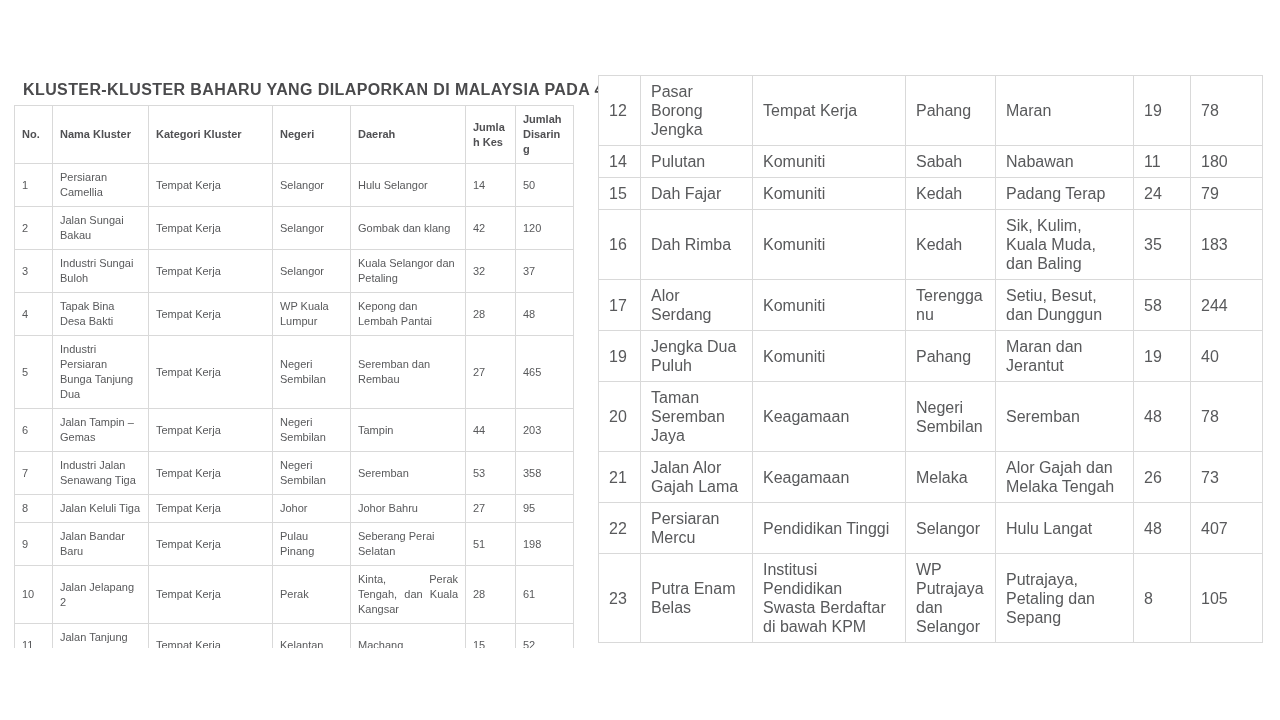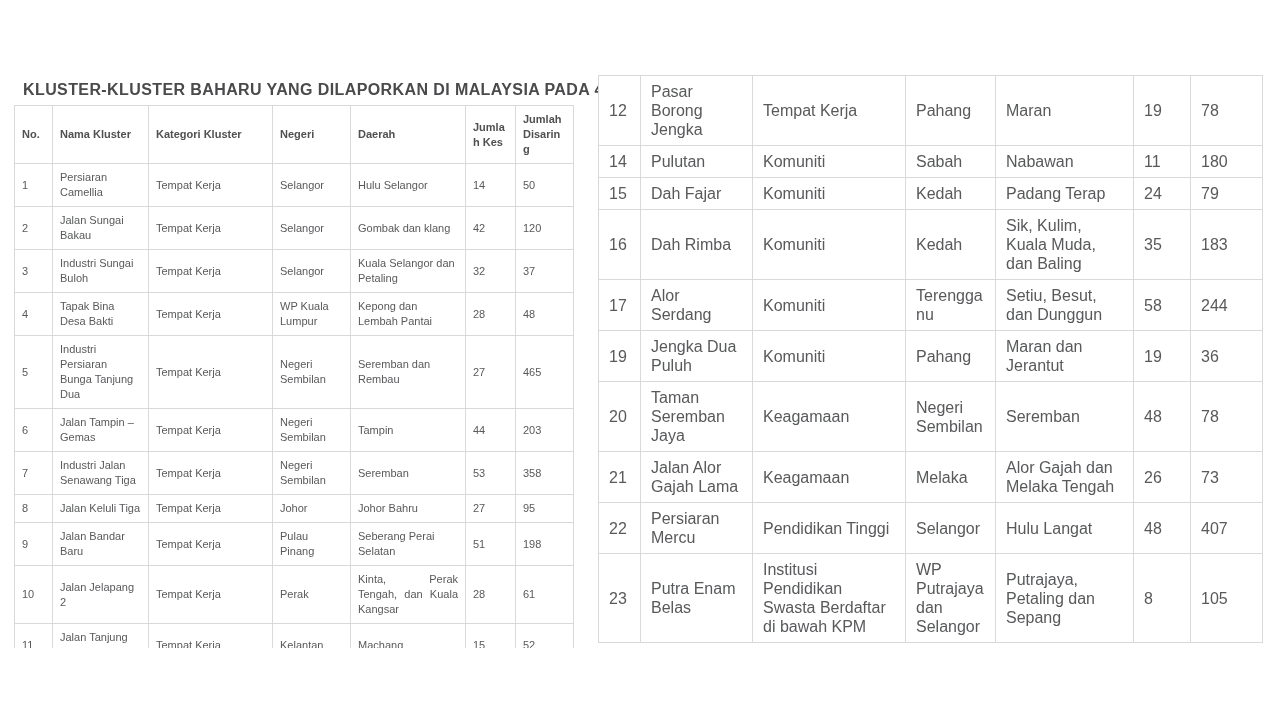--- a/index.html
+++ b/index.html
@@ -257,21 +257,21 @@
           <td>58</td>
           <td>244</td>
         </tr>
         <tr>
           <td>19</td>
           <td>Jengka Dua Puluh</td>
           <td>Komuniti</td>
           <td>Pahang</td>
           <td>Maran dan Jerantut</td>
           <td>19</td>
-          <td>36</td>
+          <td>40</td>
         </tr>
         <tr>
           <td>20</td>
           <td>Taman Seremban Jaya</td>
           <td>Keagamaan</td>
           <td>Negeri Sembilan</td>
           <td>Seremban</td>
           <td>48</td>
           <td>78</td>
         </tr>

